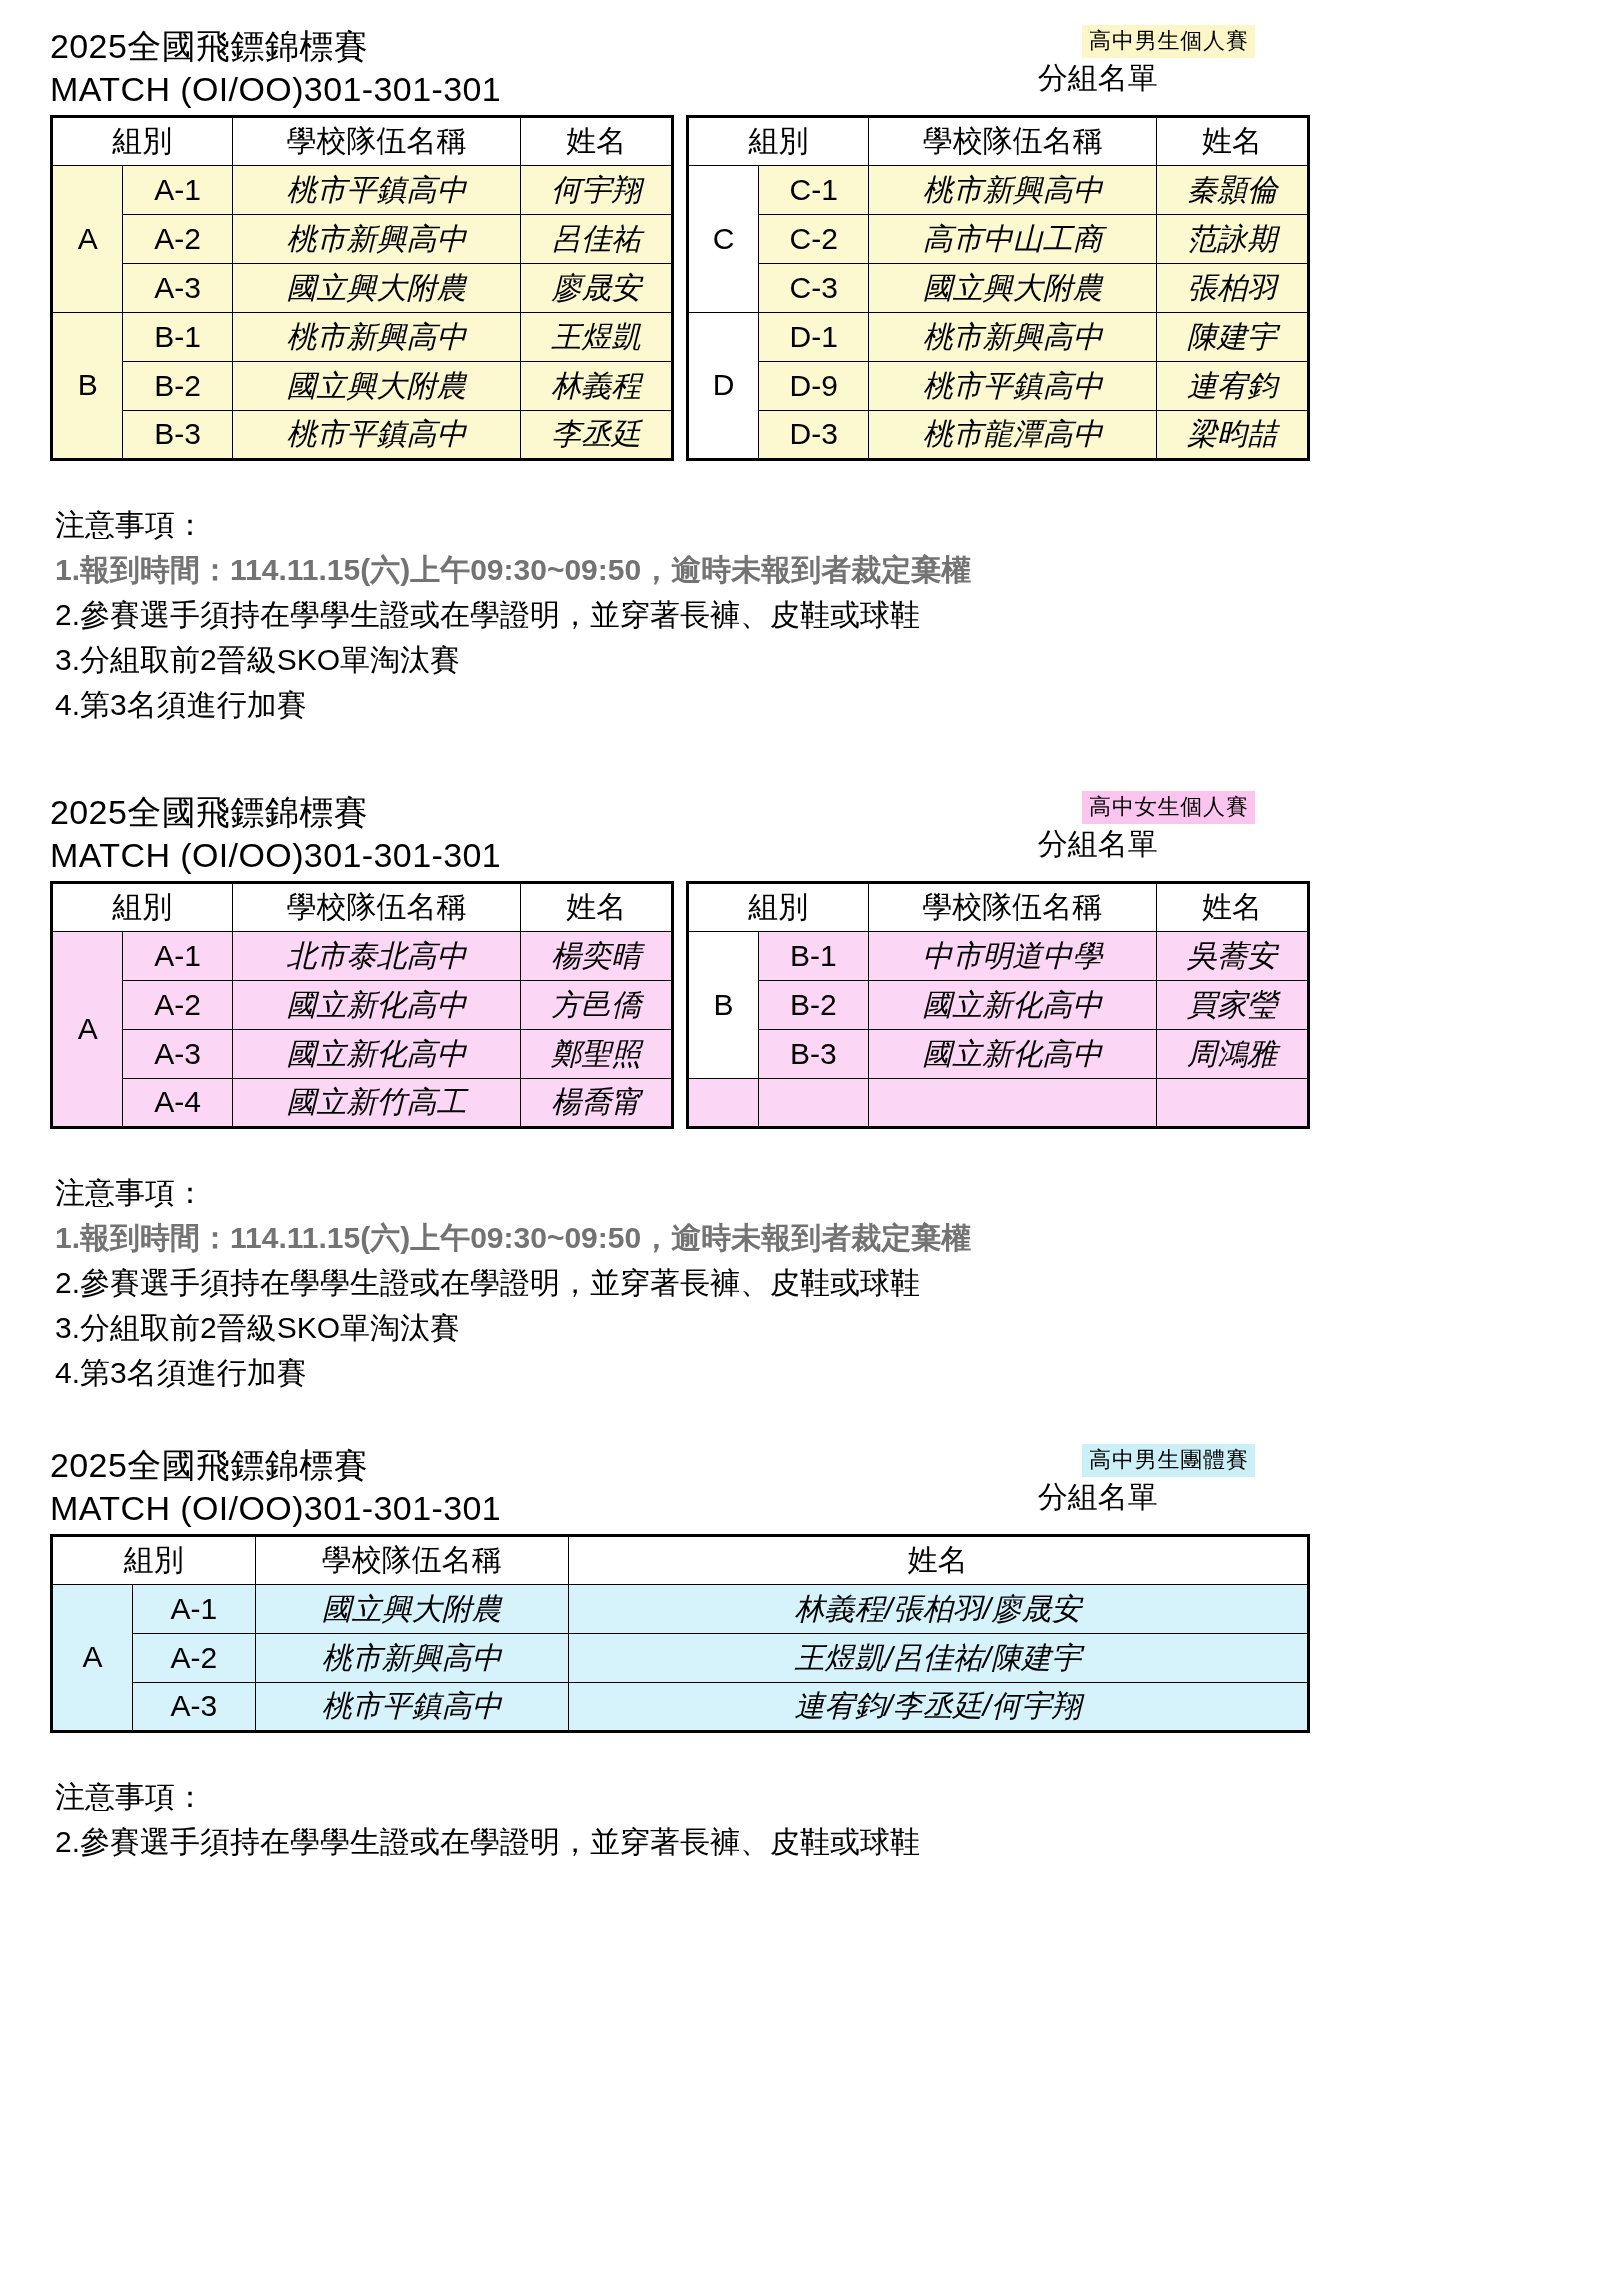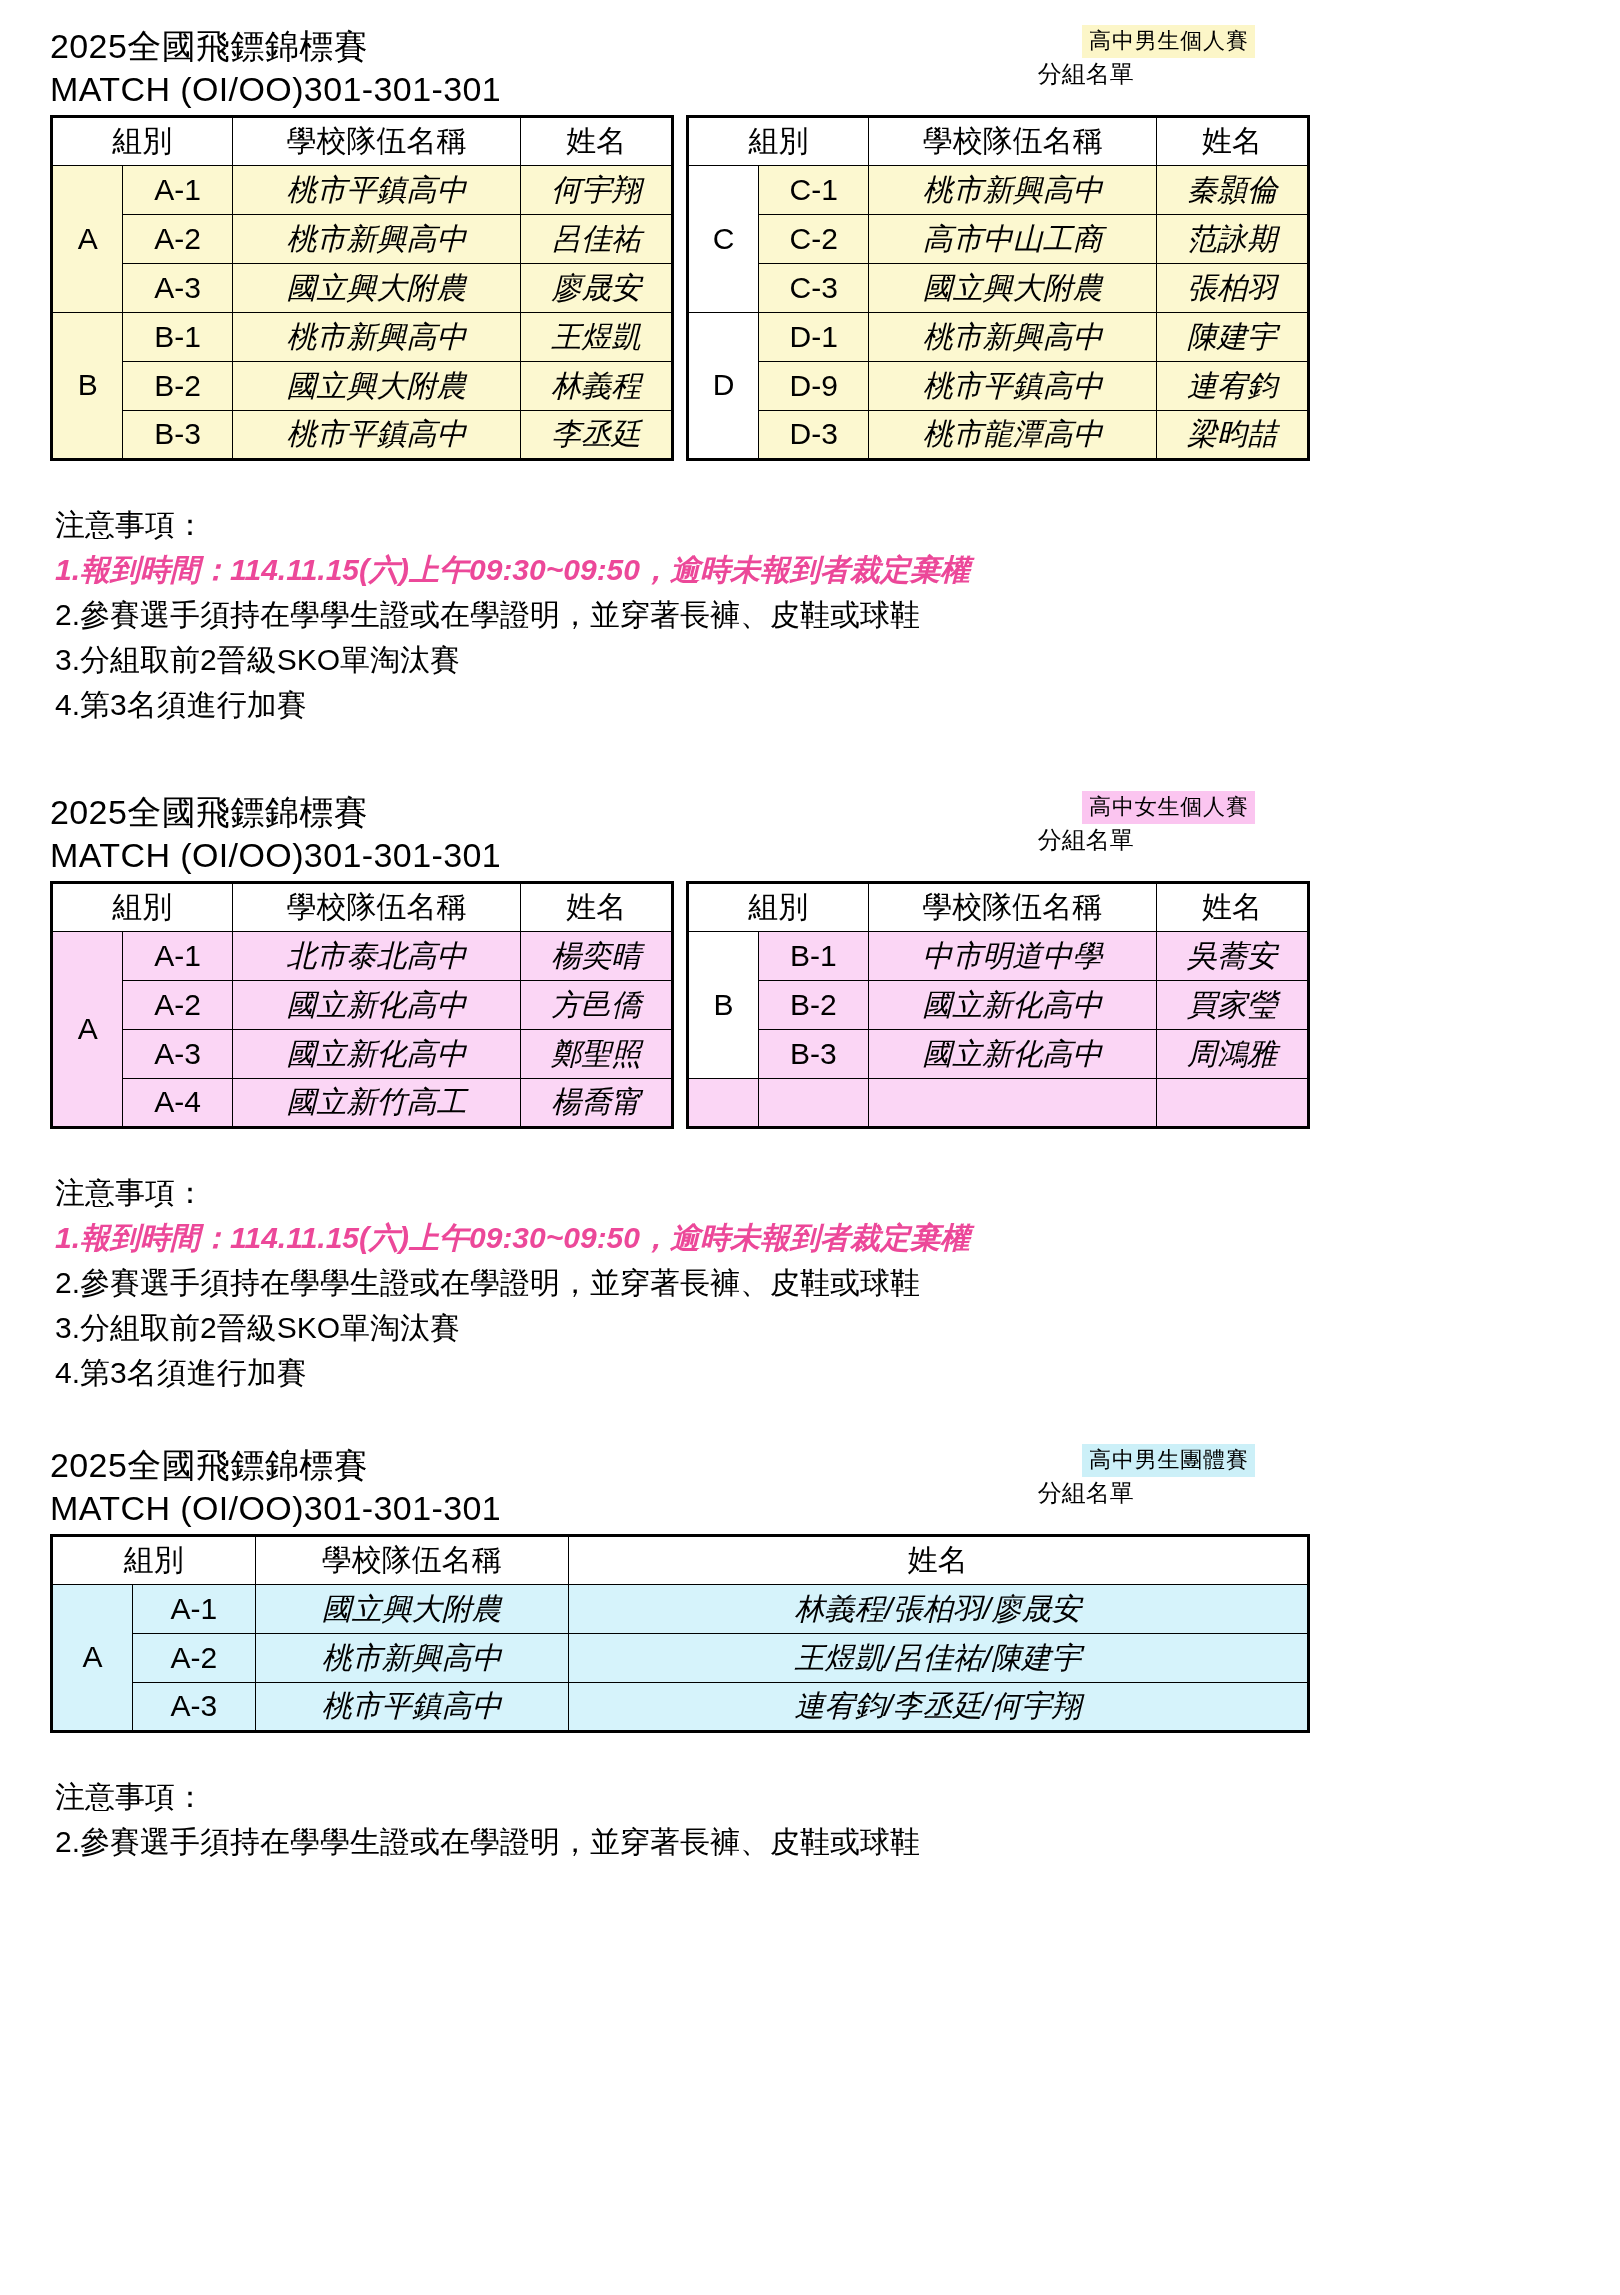--- a/index.html
+++ b/index.html
@@ -51,21 +51,21 @@
     font-size: 22px;
     line-height: 1.25;
     padding: 1.7px 6.7px 3.4px 6.7px;
     letter-spacing: 0.8px;
     margin-left: 48px;
   }
   .badge-boys-single { background: #fcf6c8; }
   .badge-girls-single { background: #fbc5f0; }
   .badge-boys-team { background: #ccf0f8; }
   .sub-label {
-    font-size: 24px;
+    font-size: 30px;
     line-height: 1.3;
     padding-left: 3.4px;
   }
 
   
   .tables-row {
     display: flex;
     align-items: flex-start;
     gap: 11.8px;
   }
@@ -121,23 +121,22 @@
   }
   .notes-title {
     font-size: 30px;
     line-height: 1.5;
   }
   .note-line {
     font-size: 30px;
     line-height: 1.5;
   }
   .note-red {
-    color: #ec4899;
+    color: #737373;
     font-weight: bold;
-    font-style: italic;
   }
   .spacer-lg { height: 49px; }
   .spacer-md { height: 34px; }
 </style>
 </head>
 <body>
 
 <div class="page">
 
   <div class="section">

